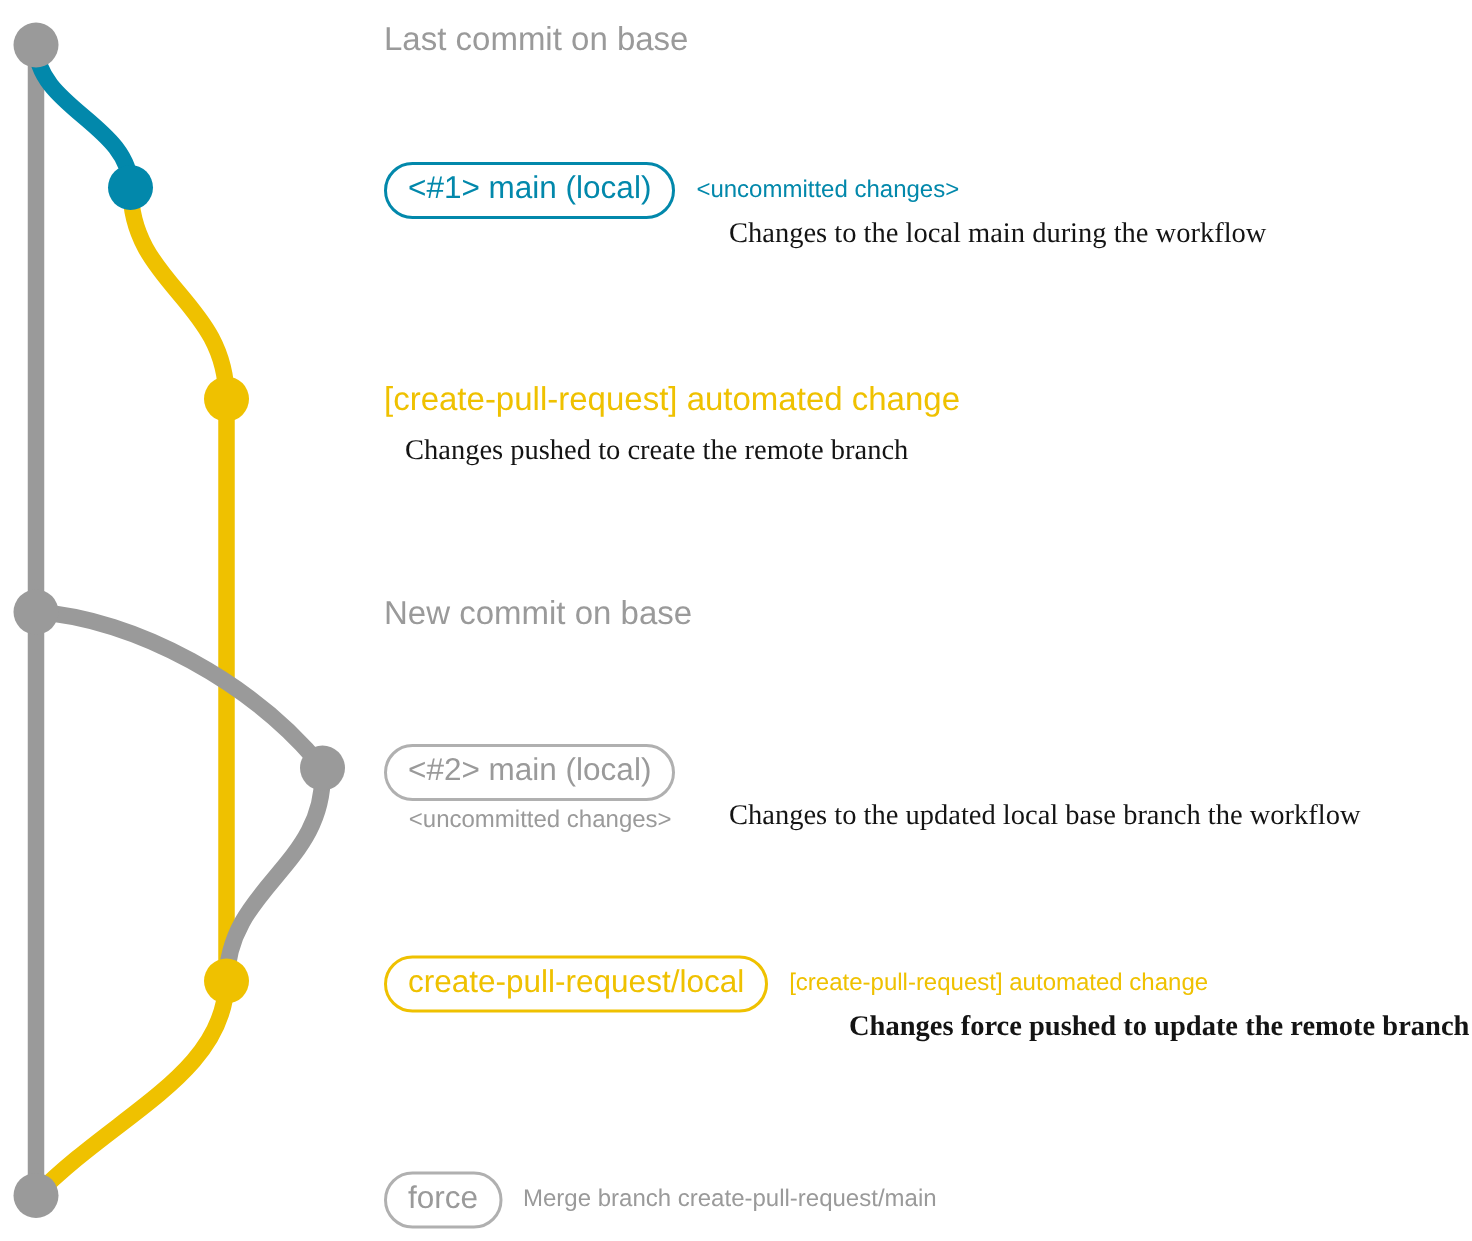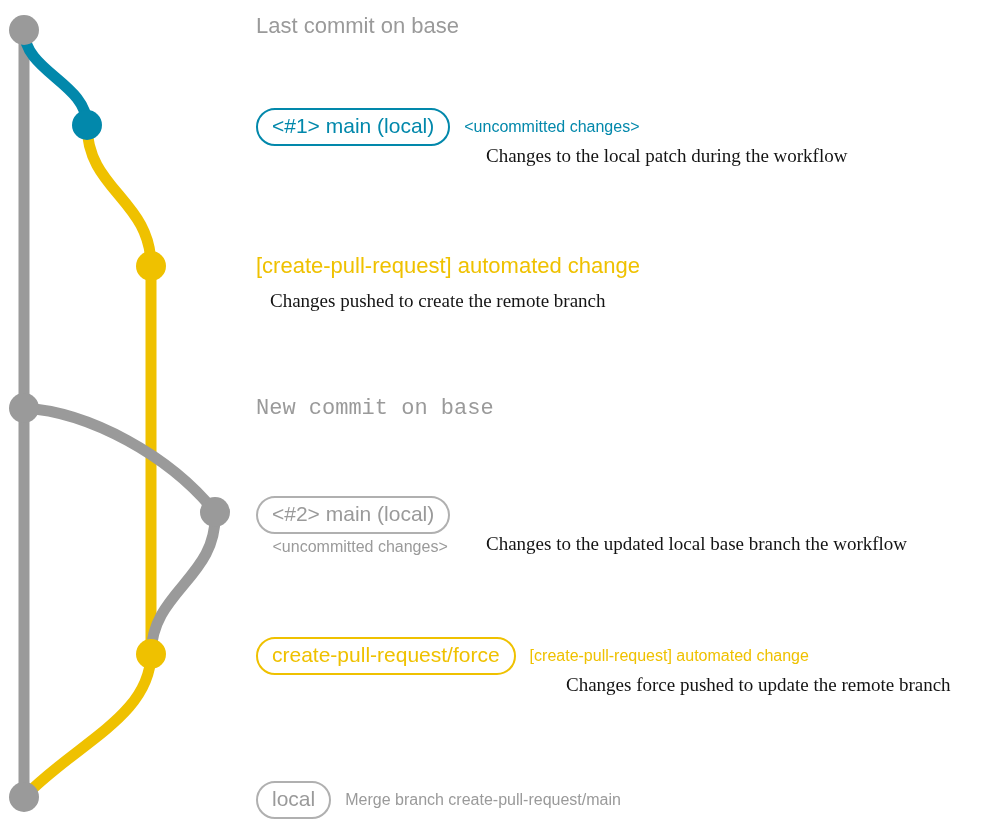--- a/index.html
+++ b/index.html
@@ -81,39 +81,39 @@
 <div class="rows">
 
   <div class="row" style="left:256px;top:13px;">
     <span class="plainmsg">Last commit on base</span>
   </div>
 
   <div class="row" style="left:256px;top:108px;justify-content:center;">
     <span class="pill blue">&lt;#1&gt; main (local)</span>
     <span class="msg blue">&lt;uncommitted changes&gt;</span>
   </div>
-  <div class="desc" style="left:486px;top:145px;">Changes to the local patch during the workflow</div>
+  <div class="desc" style="left:486px;top:145px;">Changes to the local main during the workflow</div>
 
   <div class="headmsg yellow" style="left:256px;top:253px;">[create-pull-request] automated change</div>
   <div class="desc" style="left:270px;top:290px;">Changes pushed to create the remote branch</div>
 
-  <div class="row" style="left:256px;top:396px;font-family:Liberation Mono, monospace;">
+  <div class="row" style="left:256px;top:396px;">
     <span class="plainmsg">New commit on base</span>
   </div>
 
   <div class="row" style="left:256px;top:496px;flex-direction:column;">
     <span class="pill gray">&lt;#2&gt; main (local)</span>
     <span class="msg gray">&lt;uncommitted changes&gt;</span>
   </div>
   <div class="desc" style="left:486px;top:533px;">Changes to the updated local base branch the workflow</div>
 
   <div class="row" style="left:256px;top:637px;">
-    <span class="pill yellow">create-pull-request/force</span>
+    <span class="pill yellow">create-pull-request/local</span>
     <span class="msg yellow">[create-pull-request] automated change</span>
   </div>
-  <div class="desc" style="left:566px;top:674px;">Changes force pushed to update the remote branch</div>
+  <div class="desc" style="left:566px;top:674px;font-weight:bold;">Changes force pushed to update the remote branch</div>
 
   <div class="row" style="left:256px;top:781px;">
-    <span class="pill gray">local</span>
+    <span class="pill gray">force</span>
     <span class="msg gray">Merge branch create-pull-request/main</span>
   </div>
 
 </div>
 
 </body></html>

